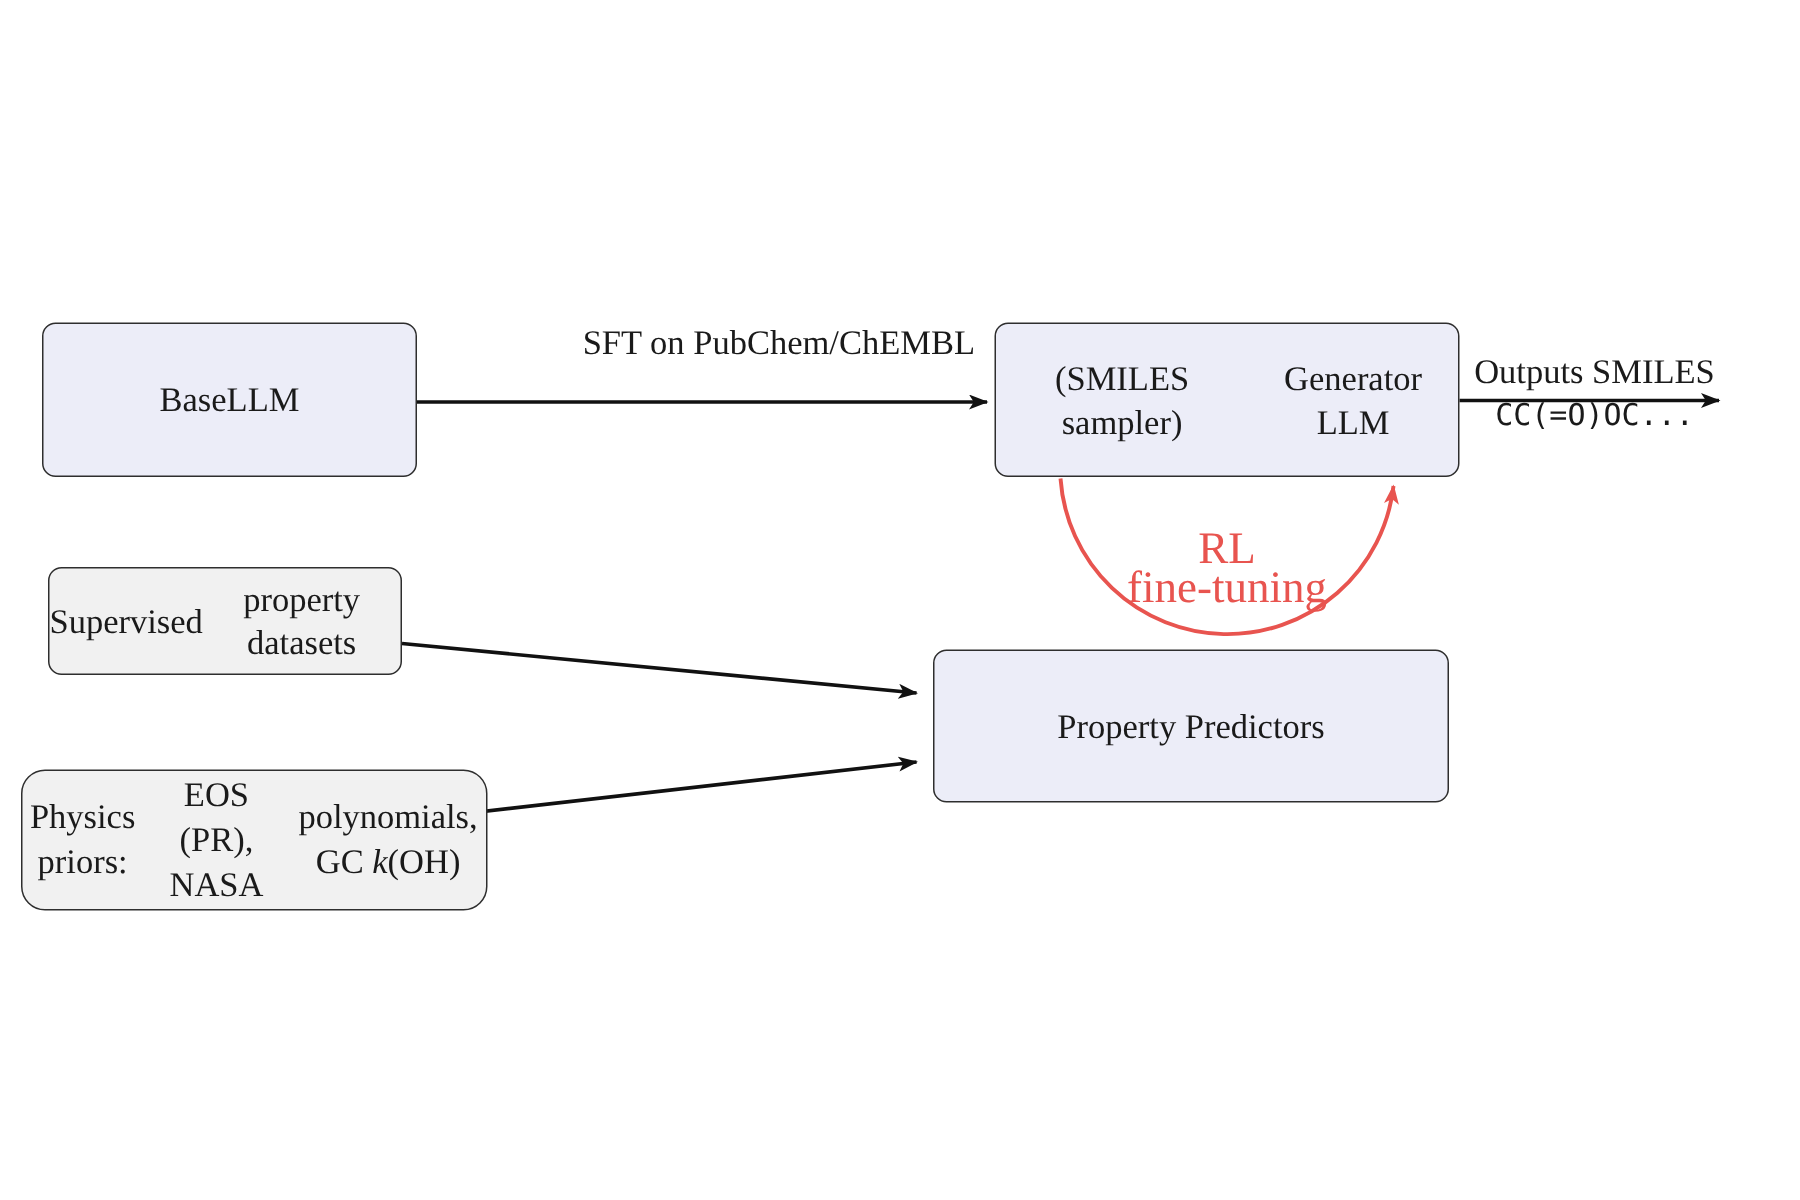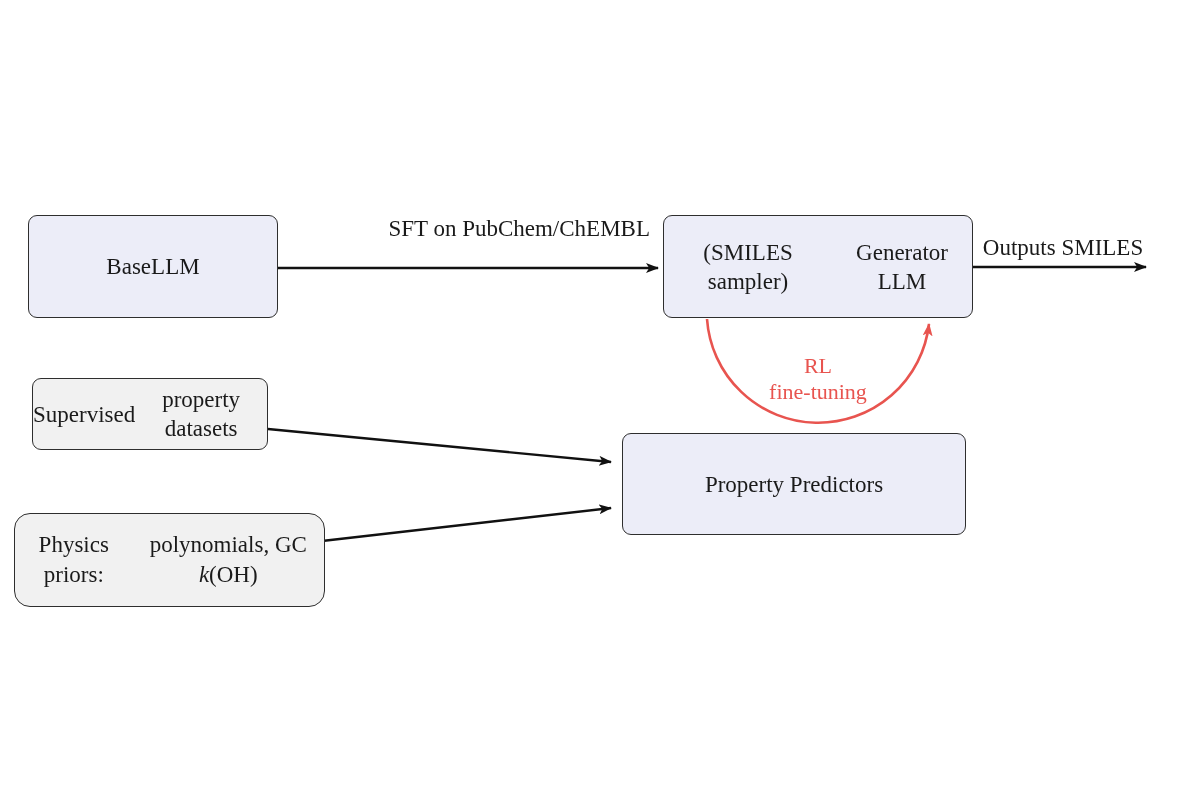--- a/index.html
+++ b/index.html
@@ -18,21 +18,21 @@
   .gray{background:var(--box-gray,#f1f1f1);text-align:center;}
   .box-base{left:28px;top:215px;width:250px;height:103px;}
   .box-generator{left:663px;top:215px;width:310px;height:103px;}
   .box-supervised{left:32px;top:378px;width:236px;height:72px;}
   .box-physics{left:14px;top:513px;width:311px;height:94px;line-height:30px;border-radius:16px;}
   .box-predictors{left:622px;top:433px;width:344px;height:102px;line-height:31px;}
   .lbl{position:absolute;text-align:center;}
   .lbl-sft{left:290px;top:216px;width:360px;font-size:23px;text-align:right;}
   .lbl-out{left:968px;top:202px;width:190px;font-size:23px;line-height:28px;margin-top:32px;}
   .mono{font-family:"DejaVu Sans Mono","Liberation Mono",monospace;font-size:20px;}
-  .lbl-rl{left:738px;top:353px;width:160px;font-size:22px;line-height:26px;color:var(--rl-red,#e8544f);}
+  .lbl-rl{left:738px;top:353px;width:160px;font-size:30px;line-height:26px;color:var(--rl-red,#e8544f);}
   .it{font-style:italic;}
   .sub{font-size:0.68em;vertical-align:-0.25em;}
   .arrow{stroke:var(--arrow,#111111);stroke-width:2.4;fill:none;}
   .arrow-red{stroke:var(--rl-red,#e8544f);stroke-width:2.6;fill:none;}
   .mk-black{fill:var(--arrow,#111111);}
   .mk-red{fill:var(--rl-red,#e8544f);}
 </style>
 </head>
 <body>
 
@@ -64,33 +64,35 @@
     <div>Generator LLM</div>
   </div>
 
   <div class="box gray box-supervised">
     <div>Supervised</div>
     <div>property datasets</div>
   </div>
 
   <div class="box gray box-physics">
     <div>Physics priors:</div>
+    <div>EOS (PR), NASA</div>
     <div>
       <span>polynomials, GC </span><span class="it">k</span><span>(OH)</span>
     </div>
   </div>
 
   <div class="box lav box-predictors">
     <div>Property Predictors</div>
   </div>
 
   <div class="lbl lbl-sft">SFT on PubChem/ChEMBL</div>
 
   <div class="lbl lbl-out">
     <div>Outputs SMILES</div>
+    <div class="mono">CC(=O)OC...</div>
   </div>
 
   <div class="lbl lbl-rl">
     <div>RL</div>
     <div>fine-tuning</div>
   </div>
 
 </div>
 
 </body></html>

